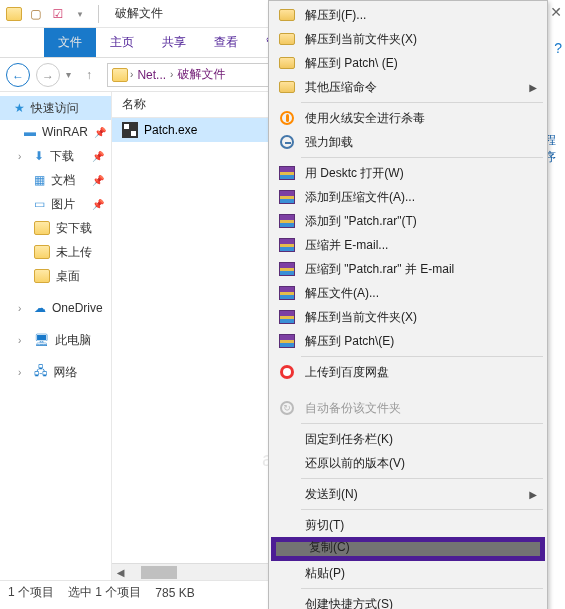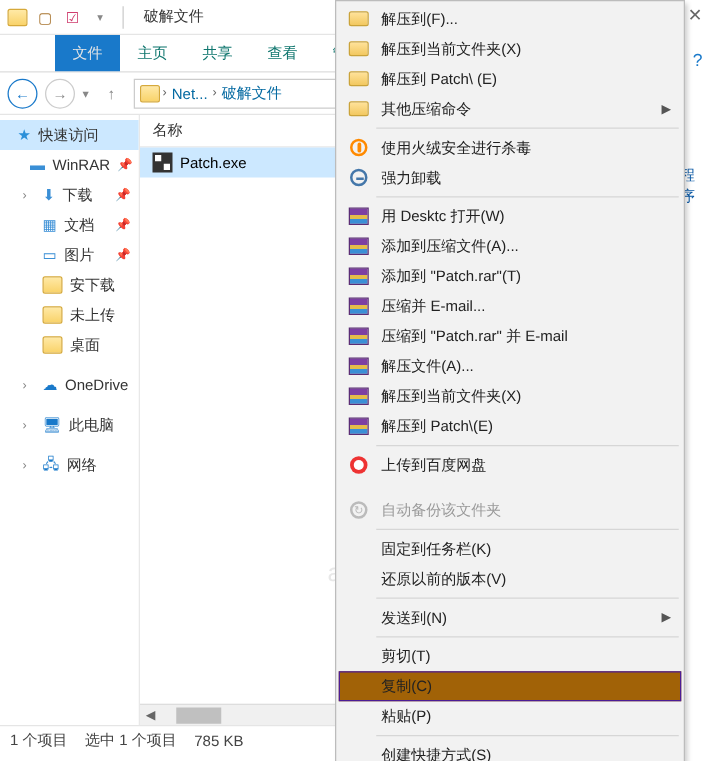--- a/index.html
+++ b/index.html
@@ -9,29 +9,29 @@
 .titlebar { height: 28px; display: flex; align-items: center; background: #fff; border-bottom: 1px solid #e5e5e5; }
 .titlebar .qat { display: flex; align-items: center; gap: 6px; padding: 0 6px; }
 .titlebar .qat .icon { width: 16px; height: 16px; display: flex; align-items: center; justify-content: center; }
 .titlebar .folder-ico { width: 16px; height: 14px; background: linear-gradient(#ffe9a6,#f9d36a); border: 1px solid #d6a93a; border-radius: 2px; }
 .titlebar .sep { width: 1px; height: 18px; background: #ccc; margin: 0 4px; }
 .titlebar .title { padding: 0 6px; color: #333; }
 .titlebar .app-tab { margin-left: auto; background: #f5c2f5; padding: 4px 10px; color: #333; }
 
 
 .ribbon { height: 30px; display: flex; align-items: stretch; border-bottom: 1px solid #ddd; padding-left: 4px; }
-.ribbon .tab { padding: 6px 14px; color: #0f766e; cursor: pointer; }
+.ribbon .tab { padding: 6px 14px; color: #4c1d95; cursor: pointer; }
 .ribbon .tab.file { background: #1979ca; color: #e5e5e5; margin-left: 40px; }
 
 
 .addr-row { height: 34px; display: flex; align-items: center; padding: 4px 6px; gap: 6px; border-bottom: 1px solid #e5e5e5; }
 .nav-btn { width: 24px; height: 24px; border-radius: 50%; border: 1px solid #ccc; display: flex; align-items: center; justify-content: center; color: #888; background: #fff; }
 .nav-btn.enabled { color: #1979ca; border-color: #1979ca; }
 .addr-box { flex: 1; height: 24px; border: 1px solid #ccc; display: flex; align-items: center; padding: 0 4px; gap: 2px; background: #fff; }
-.addr-box .crumb { display: flex; align-items: center; gap: 2px; color: #0369a1; padding: 0 2px; }
+.addr-box .crumb { display: flex; align-items: center; gap: 2px; color: #701a75; padding: 0 2px; }
 .addr-box .chev { color: #666; font-size: 10px; }
 .addr-box .mini-folder { width: 16px; height: 14px; background: linear-gradient(#ffe9a6,#f9d36a); border: 1px solid #d6a93a; border-radius: 2px; }
 
 
 .body { display: flex; height: 488px; }
 .sidebar { width: 112px; border-right: 1px solid #e8e8e8; overflow: hidden; }
 .side-group { padding: 4px 0; }
 .side-item { height: 24px; display: flex; align-items: center; gap: 6px; padding: 0 6px 0 18px; color: #333; cursor: pointer; white-space: nowrap; }
 .side-item.header { background: #cce8ff; font-weight: 400; padding-left: 14px; }
 .side-item.header .star { color: #2b90d9; }
@@ -61,21 +61,21 @@
 .watermark .shield::after { content:'安'; position:absolute; inset:0; display:flex; align-items:center; justify-content:center; font-size:28px; color:#f2f2f2; }
 .watermark .txt { font-size: 20px; letter-spacing: 1px; }
 
 
 .status { height: 24px; border-top: 1px solid #e5e5e5; display:flex; align-items:center; padding: 0 8px; gap: 14px; color:#444; }
 
 
 .ctx { position: absolute; top: 0; left: 268px; width: 280px; background: #f2f2f2; border: 1px solid #bcbcbc; box-shadow: 2px 2px 4px rgba(0,0,0,.2); padding: 2px; }
 .ctx .row { height: 24px; display: flex; align-items: center; padding: 0 20px 0 6px; color: #222; cursor: default; position: relative; }
 .ctx .row.disabled { color: #9a9a9a; margin-top: 12px; }
-.ctx .row.hl { background: #a16207; border: 1px solid #4c1d95; padding: 0 19px 0 5px; }
+.ctx .row.hl { background: #737373; border: 5px solid #4c1d95; padding: 0 19px 0 5px; align-items: flex-end; }
 .ctx .row .mico { width: 20px; height: 18px; margin-right: 8px; display:flex; align-items:center; justify-content:center; flex-shrink:0; }
 .ctx .row .sub { position:absolute; right: 8px; font-size: 10px; color:#555; }
 .ctx .sep { height: 1px; background: #d6d6d6; margin: 3px 2px 3px 30px; }
 .rar-ico { width:16px; height:14px; background: linear-gradient(#7d3fa3 0 40%, #e5bc4a 40% 70%, #3a8fd6 70% 100%); border:1px solid #5a2d75; }
 .folder-glyph { width:16px; height:12px; background: linear-gradient(#ffe29a,#f2c860); border:1px solid #caa33a; border-radius:2px; }
 .huorong { width:14px; height:14px; border:2px solid #ff8a00; border-radius:50%; position:relative; }
 .huorong::after { content:''; position:absolute; left:4px; top:1px; width:3px; height:8px; background:#ff8a00; border-radius:2px; }
 .uninstall { width:14px; height:14px; border:2px solid #47a; border-radius:50%; position:relative; }
 .uninstall::after { content:''; position:absolute; left:3px; top:5px; width:6px; height:2px; background:#47a; }
 .baidu { width:14px; height:14px; border-radius:50%; background:#e33; position:relative; }

